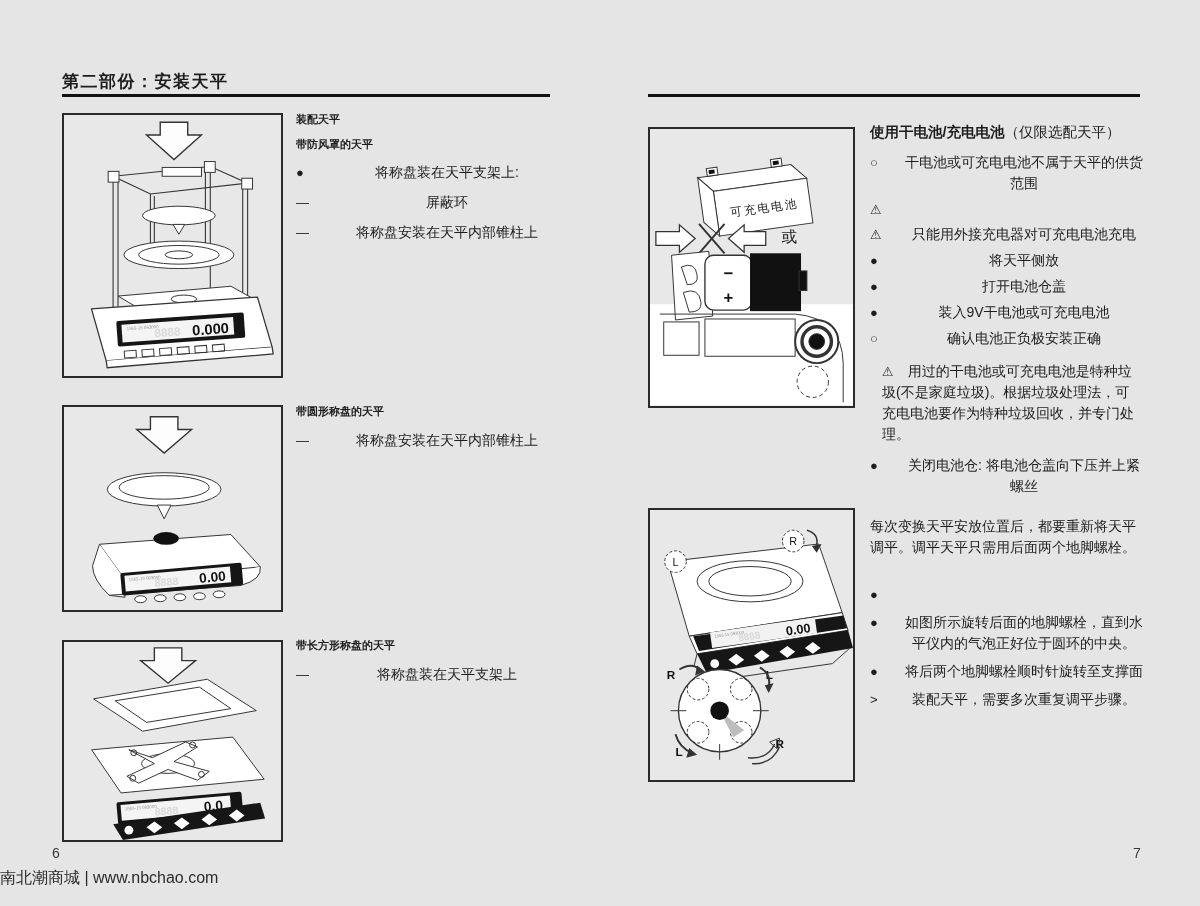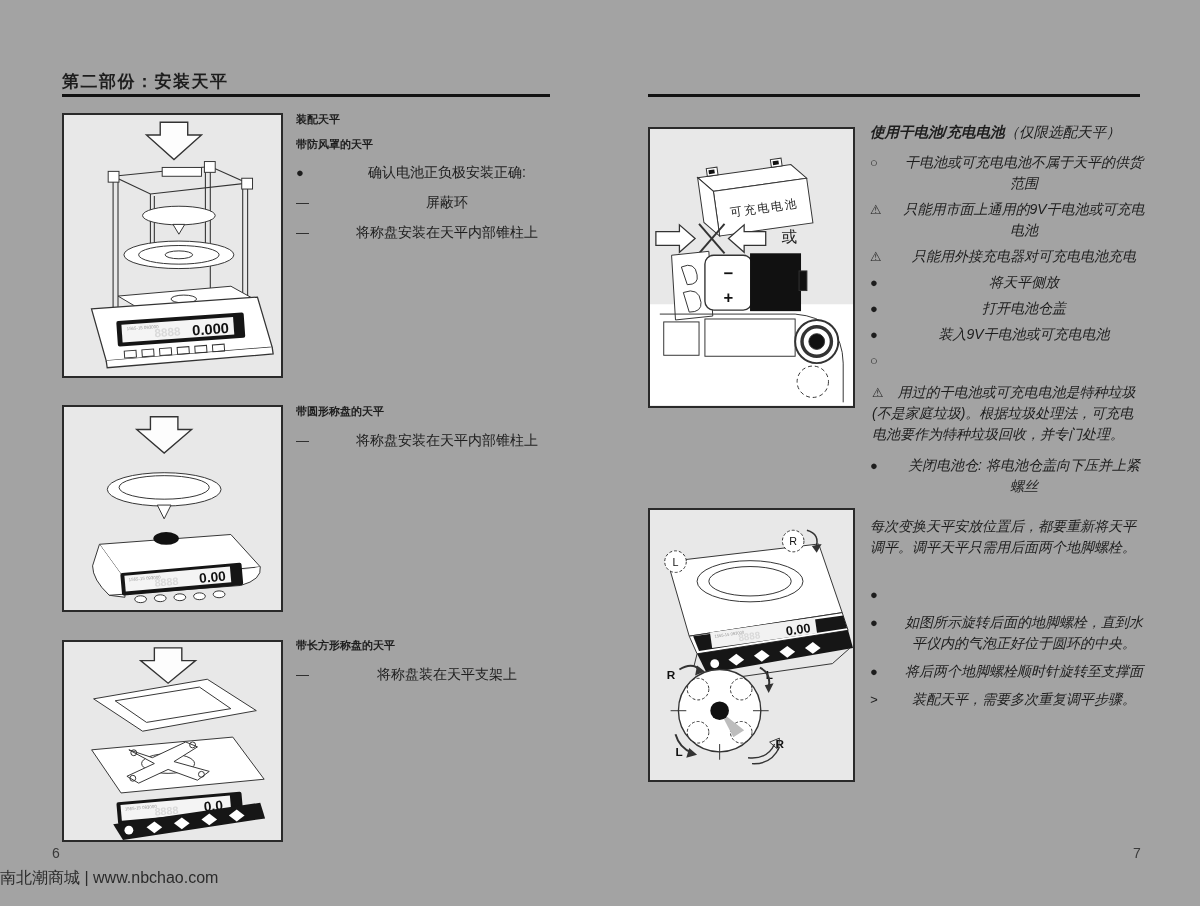--- a/index.html
+++ b/index.html
@@ -1,36 +1,36 @@
 <!DOCTYPE html>
 <html><head>
 <meta charset="utf-8">
 <style>
   html,body{margin:0;padding:0;background:#ffffff;}
-  .page{position:relative;width:1200px;height:906px;background:#a3a3a3;overflow:hidden;
+  .page{position:relative;width:1200px;height:906px;background:#e5e5e5;overflow:hidden;
         font-family:"Liberation Sans","DejaVu Sans",sans-serif;color:#1d1d1d;}
   .h-title{position:absolute;left:62px;top:70px;font-size:17px;font-weight:bold;letter-spacing:1.5px;}
   .rule{position:absolute;height:3px;background:#121212;}
   .rule-left{left:62px;top:94px;width:488px;}
   .rule-right{left:648px;top:94px;width:492px;}
   .fig{position:absolute;background:#e8e8e8;border:2px solid #2a2a2a;box-sizing:border-box;}
   .fig svg{display:block;width:100%;height:100%;}
   .txt{position:absolute;font-size:14px;line-height:1.5;}
-  .w270{width:270px;} .w276{width:276px;font-style:italic;}
+  .w270{width:270px;} .w276{width:276px;}
   .h2{font-weight:bold;font-size:11px;margin:0;}
   .mt14{margin-top:8px;}
   .items{margin-top:10px;}
   .item{display:flex;margin:9px 0;}
   .bat .item{margin:5px 0;}
   .lev .item{margin:7px 0;}
   .m{flex:0 0 32px;font-size:13px;padding-top:1px;}
   .t{flex:1;text-align:center;}
   .bt-title{font-size:14.5px;margin-bottom:8px;}
   .bt-title .b{font-weight:bold;}
-  .warn{margin:12px 2px 10px;}
+  .warn{margin:12px 12px 10px;}
   .warn .wm{font-size:13px;margin-right:14px;}
   .intro{margin:8px 0 26px;}
   .pagenum{position:absolute;font-size:14px;color:#3a3a3a;}
   .footer{position:absolute;left:0;right:0;top:868px;text-align:left;font-size:16px;color:#2b2b2b;}
 </style>
 </head>
 <body>
 
 <div class="page">
 
@@ -241,21 +241,21 @@
       </g>
     </svg>
   </div>
 
   <div class="txt w270" style="left:296px;top:111px">
     <div class="h2">装配天平</div>
     <div class="h2 mt14">带防风罩的天平</div>
     <div class="items">
       <div class="item">
         <span class="m">●</span>
-        <span class="t">确认电池正负极安装正确:</span>
+        <span class="t">将称盘装在天平支架上:</span>
       </div>
       <div class="item">
         <span class="m">—</span>
         <span class="t">屏蔽环</span>
       </div>
       <div class="item">
         <span class="m">—</span>
         <span class="t">将称盘安装在天平内部锥柱上</span>
       </div>
     </div>
@@ -284,40 +284,40 @@
   <div class="txt w276 bat" style="left:870px;top:122px">
     <div class="bt-title">
       <span class="b">使用干电池/充电电池</span><span>（仅限选配天平）</span>
     </div>
     <div class="item">
       <span class="m">○</span>
       <span class="t">干电池或可充电电池不属于天平的供货范围</span>
     </div>
     <div class="item">
       <span class="m">⚠</span>
-      <span class="t">只能用市面上通用的9V干电池或可充电电池</span>
     </div>
     <div class="item">
       <span class="m">⚠</span>
       <span class="t">只能用外接充电器对可充电电池充电</span>
     </div>
     <div class="item">
       <span class="m">●</span>
       <span class="t">将天平侧放</span>
     </div>
     <div class="item">
       <span class="m">●</span>
       <span class="t">打开电池仓盖</span>
     </div>
     <div class="item">
       <span class="m">●</span>
       <span class="t">装入9V干电池或可充电电池</span>
     </div>
     <div class="item">
       <span class="m">○</span>
+      <span class="t">确认电池正负极安装正确</span>
     </div>
     <p class="warn">
       <span class="wm">⚠</span><span>用过的干电池或可充电电池是特种垃圾(不是家庭垃圾)。根据垃圾处理法，可充电电池要作为特种垃圾回收，并专门处理。</span>
     </p>
     <div class="item">
       <span class="m">●</span>
       <span class="t">关闭电池仓: 将电池仓盖向下压并上紧螺丝</span>
     </div>
   </div>
 

